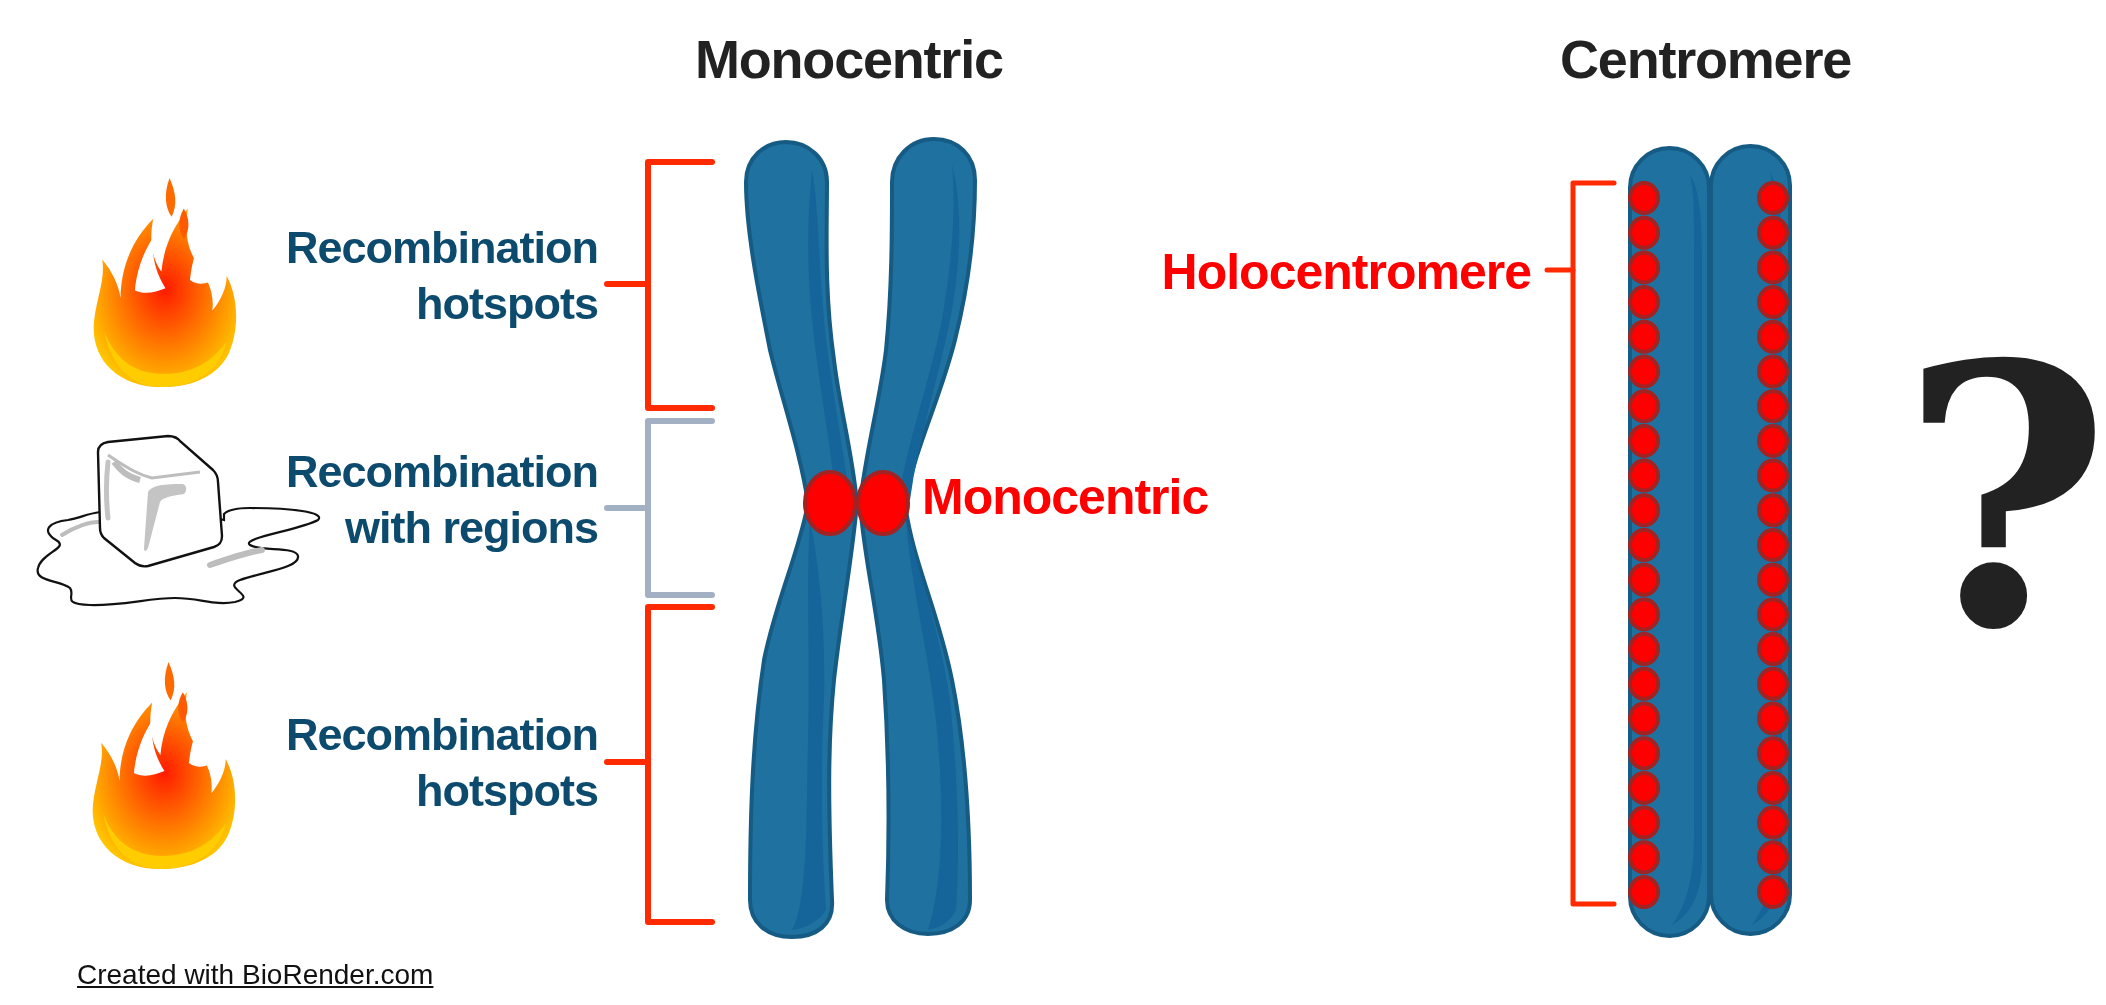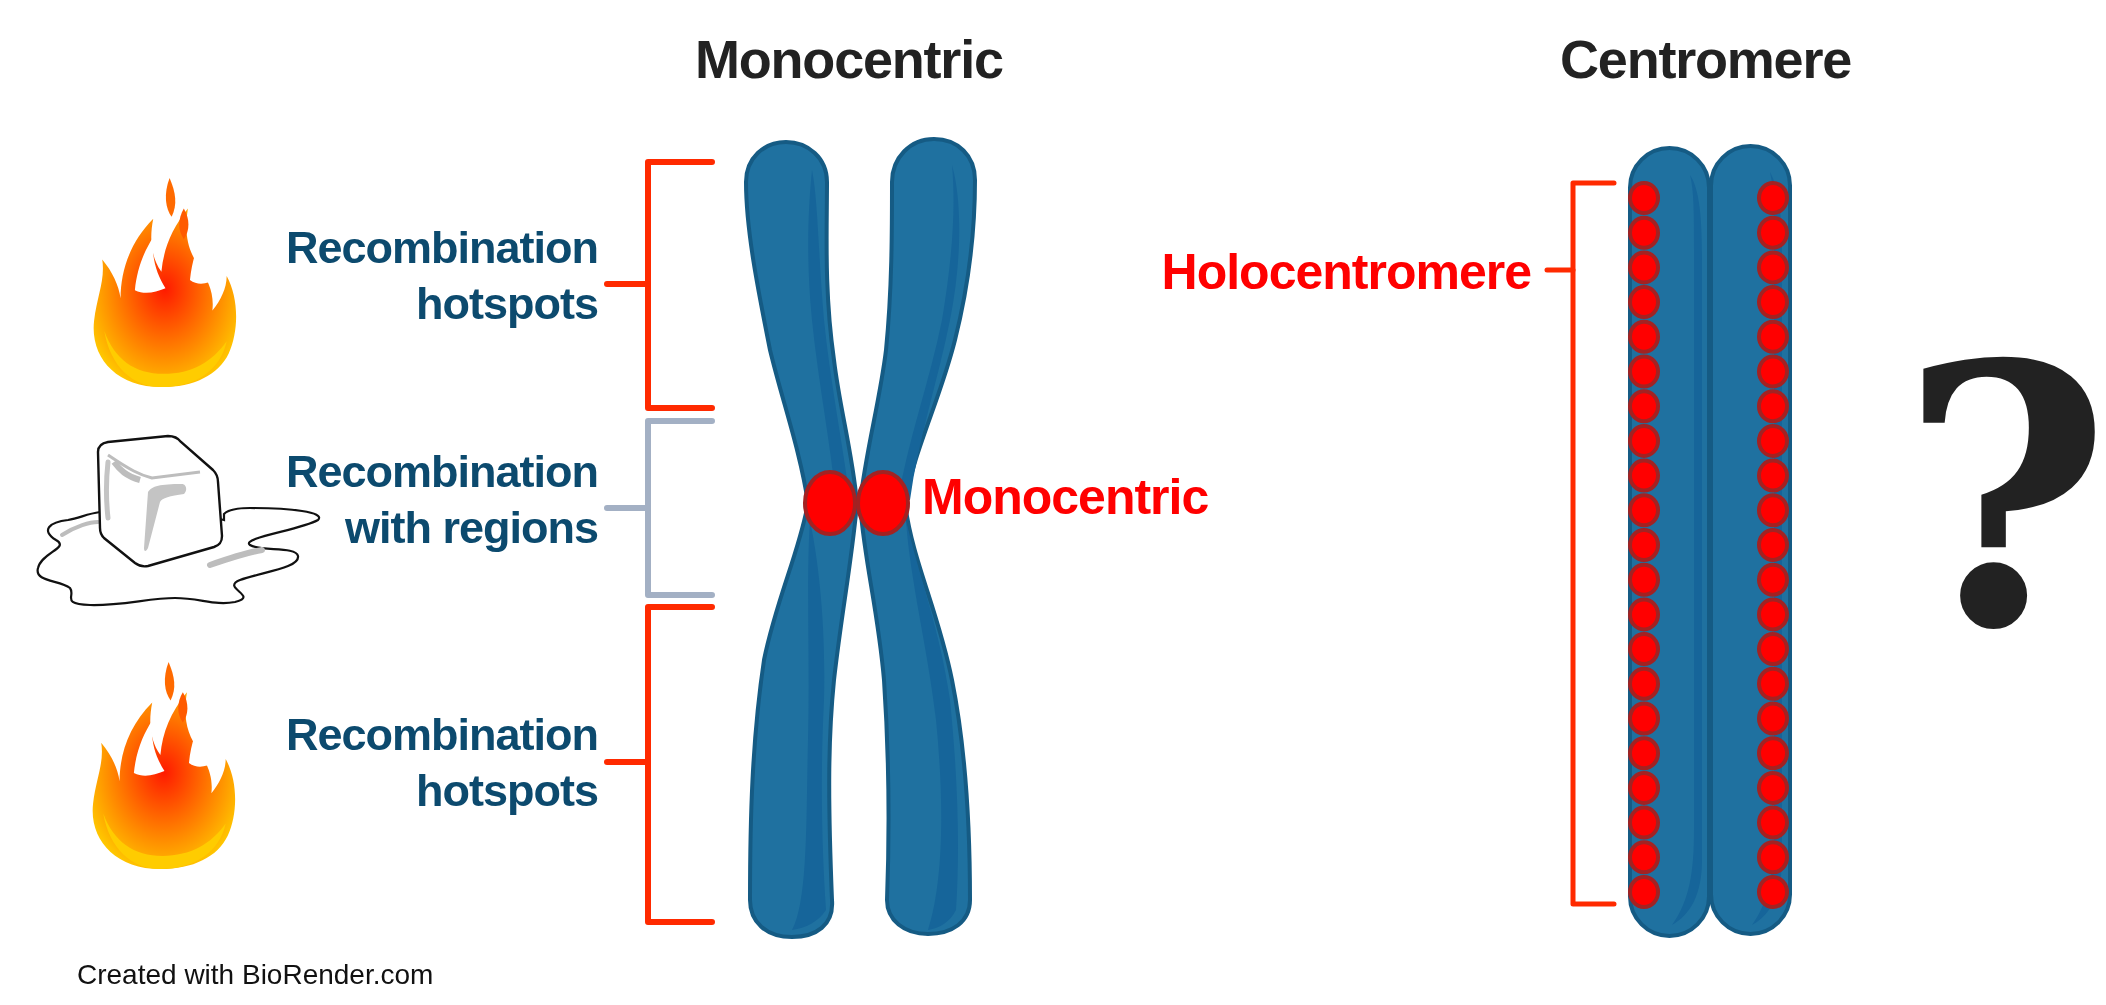--- a/index.html
+++ b/index.html
@@ -3,21 +3,21 @@
 <meta charset="utf-8">
 <style>
   html, body { margin: 0; padding: 0; background: #ffffff; }
   body { width: 2106px; height: 1005px; position: relative; overflow: hidden;
          font-family: "Liberation Sans", "DejaVu Sans", sans-serif; }
   #stage { position: absolute; left: 0; top: 0; width: 2106px; height: 855px; }
   .txt { position: absolute; white-space: nowrap; font-weight: bold; }
   .title { font-size: 54px; color: #222222; letter-spacing: -1.2px; }
   .label { font-size: 45px; color: #0c4a6e; text-align: right; line-height: 56px; letter-spacing: -1px; }
   .red-label { font-size: 50px; color: #ff0000; letter-spacing: -1px; }
-  .footer { font-size: 28px; color: #111111; font-weight: normal; }
+  .footer { font-size: 28px; color: #111111; font-weight: normal; text-decoration: underline; }
   .qmark { font-family: "DejaVu Serif", "Liberation Serif", serif; font-size: 360px; color: #222222; font-weight: bold; line-height: 1; }
 </style>
 </head>
 <body>
 
 <div id="stage">
   <svg id="art" width="2106" height="1005" viewBox="0 0 2106 1005" xmlns="http://www.w3.org/2000/svg" style="position:absolute;left:0;top:0">
     <defs>
       <radialGradient id="fireGrad" cx="0.5" cy="0.45" r="0.6">
         <stop offset="0" stop-color="#ff1a00"></stop>

